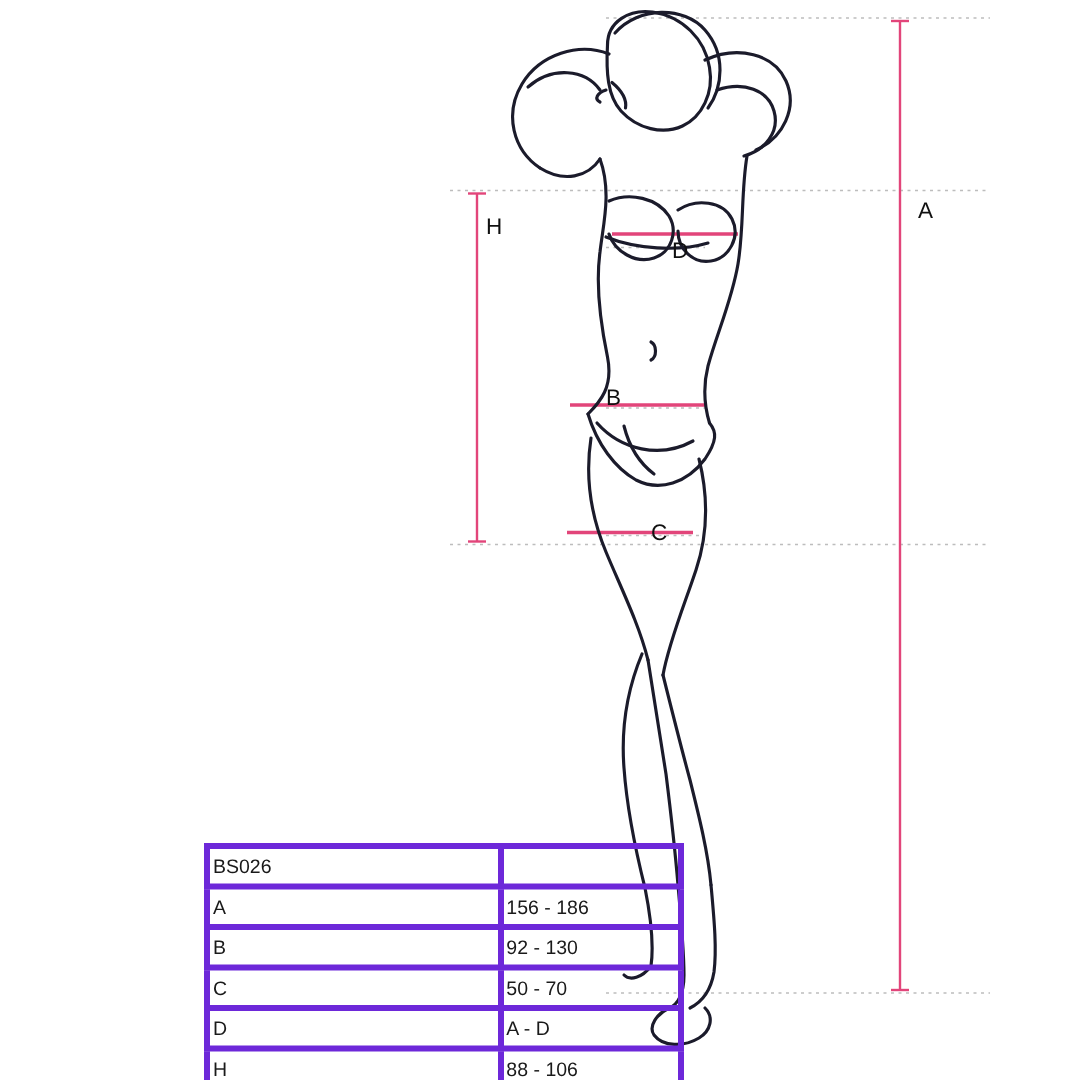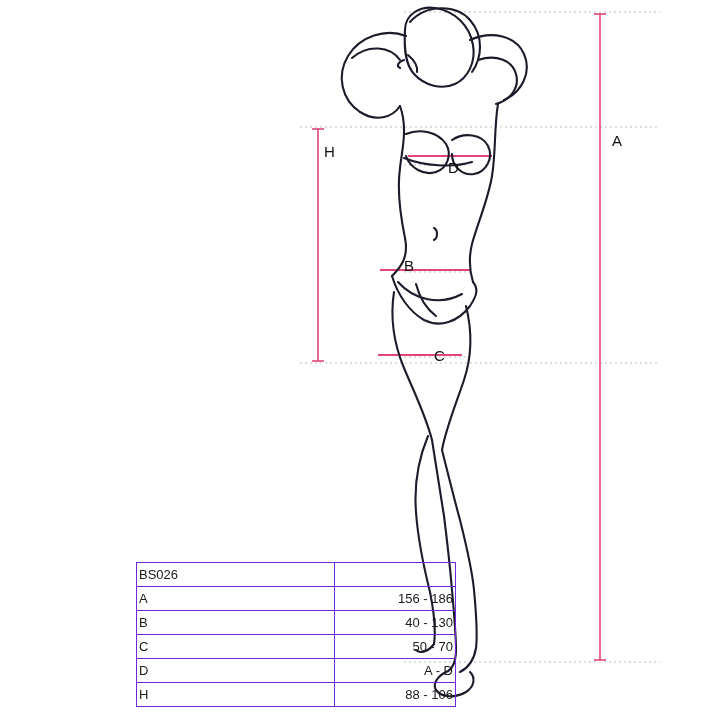--- a/index.html
+++ b/index.html
@@ -36,36 +36,36 @@
   .size-table {
     position: absolute;
     left: 136px;
     top: 562px;
     width: 320px;
     border-collapse: collapse;
     font-size: 13px;
     color: #1a1a1a;
   }
   .size-table td {
-    border: 1px solid #6d28d9;
+    border: 4px solid #6d28d9;
     height: 23px;
     padding: 0 2px;
     vertical-align: middle;
   }
   .size-table td.code-cell {
     width: 200px;
     text-align: left;
   }
   .size-table td.key-cell {
     width: 200px;
     text-align: left;
   }
   .size-table td.val-cell {
     width: 120px;
-    text-align: right;
+    text-align: left;
   }
   .size-table tr.header-row td.code-cell {
     font-size: 13px;
   }
 </style>
 </head>
 <body>
 
 <div class="page">
 
@@ -158,21 +158,21 @@
       <tr class="header-row">
         <td class="code-cell">BS026</td>
         <td class="val-cell"></td>
       </tr>
       <tr>
         <td class="key-cell">A</td>
         <td class="val-cell">156 - 186</td>
       </tr>
       <tr>
         <td class="key-cell">B</td>
-        <td class="val-cell">40 - 130</td>
+        <td class="val-cell">92 - 130</td>
       </tr>
       <tr>
         <td class="key-cell">C</td>
         <td class="val-cell">50 - 70</td>
       </tr>
       <tr>
         <td class="key-cell">D</td>
         <td class="val-cell">A - D</td>
       </tr>
       <tr>

